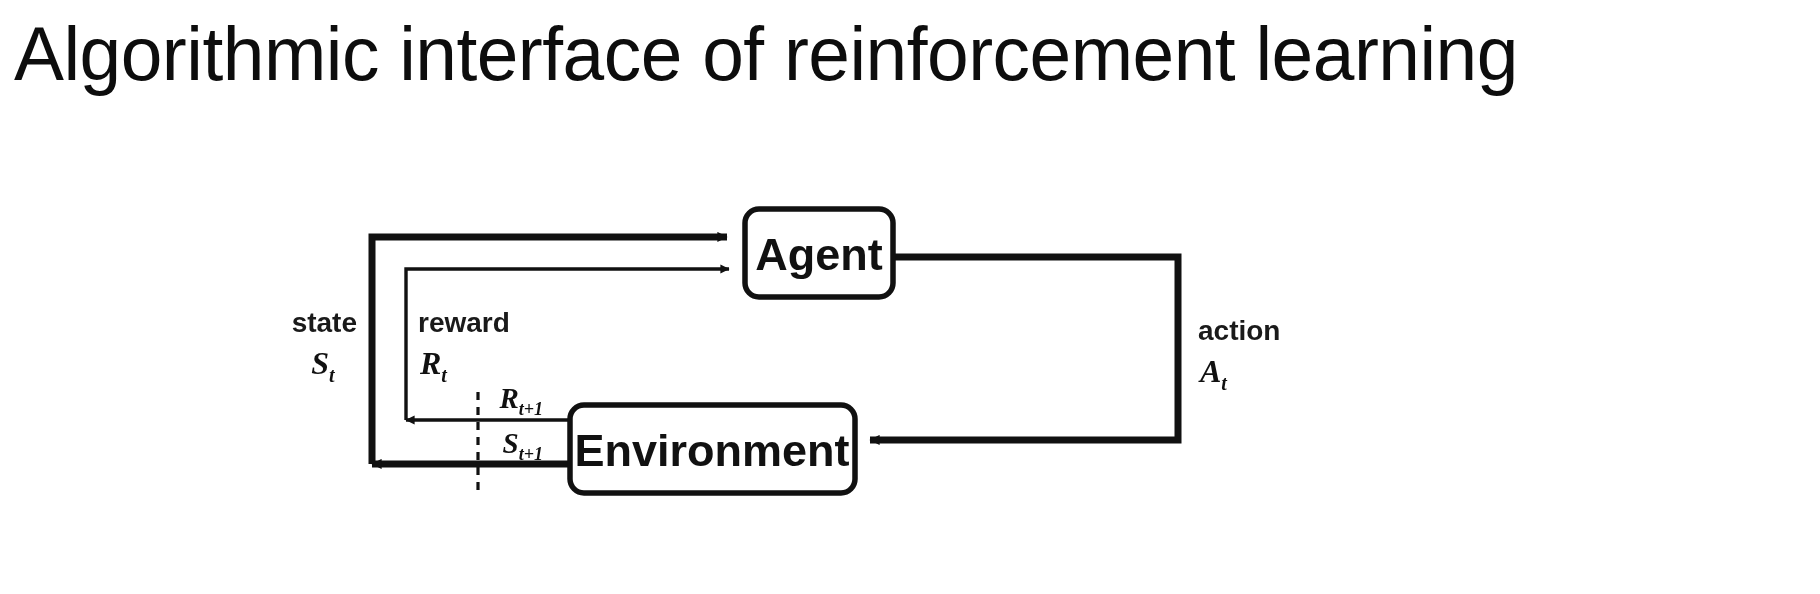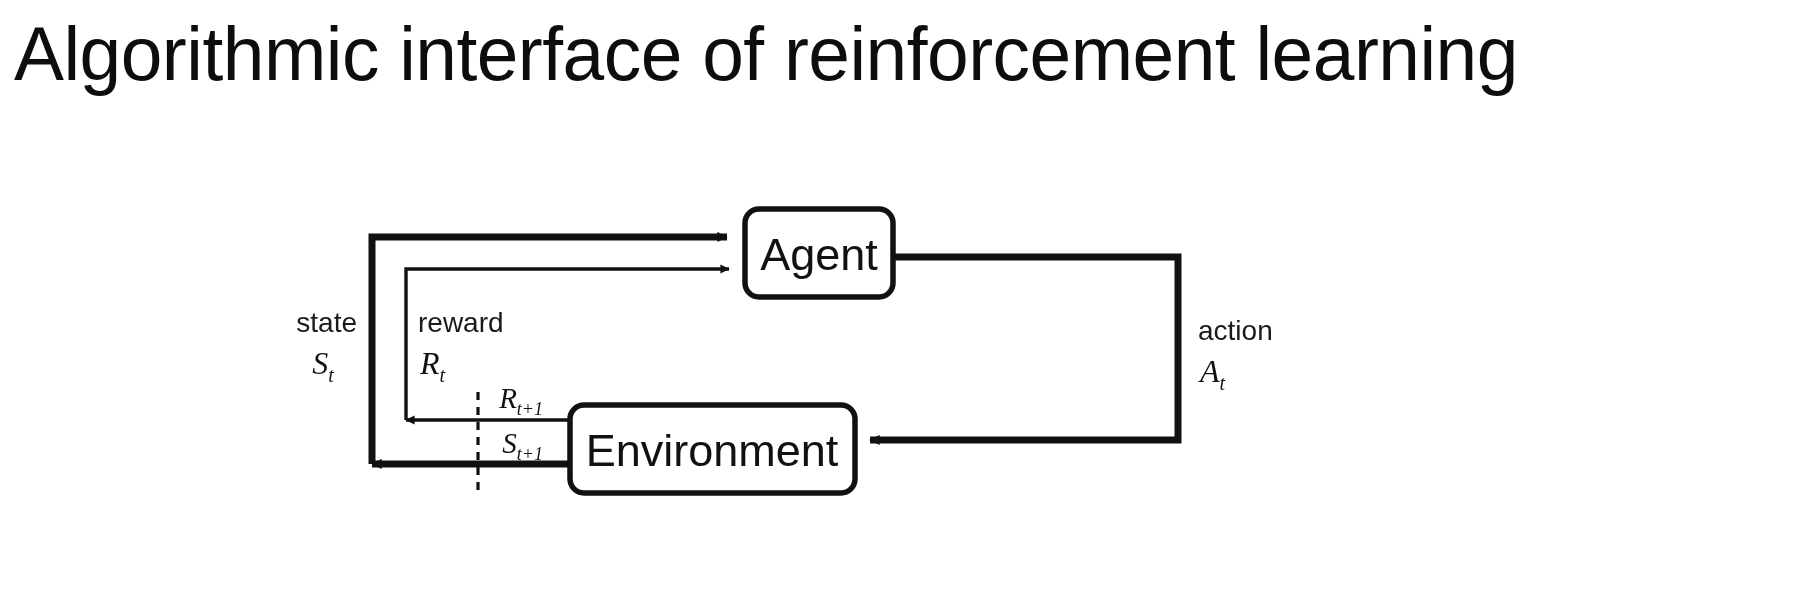--- a/index.html
+++ b/index.html
@@ -32,20 +32,21 @@
     transform-origin: left top;
   }
 
   
   #diagram {
     position: absolute;
     left: 0;
     top: 0;
     width: 1820px;
     height: 594px;
+    font-weight: bold;
   }
   #diagram svg {
     display: block;
     width: 1820px;
     height: 594px;
   }
 
   .box-label {
     font-family: "Liberation Sans", sans-serif;
     font-size: 45px;

